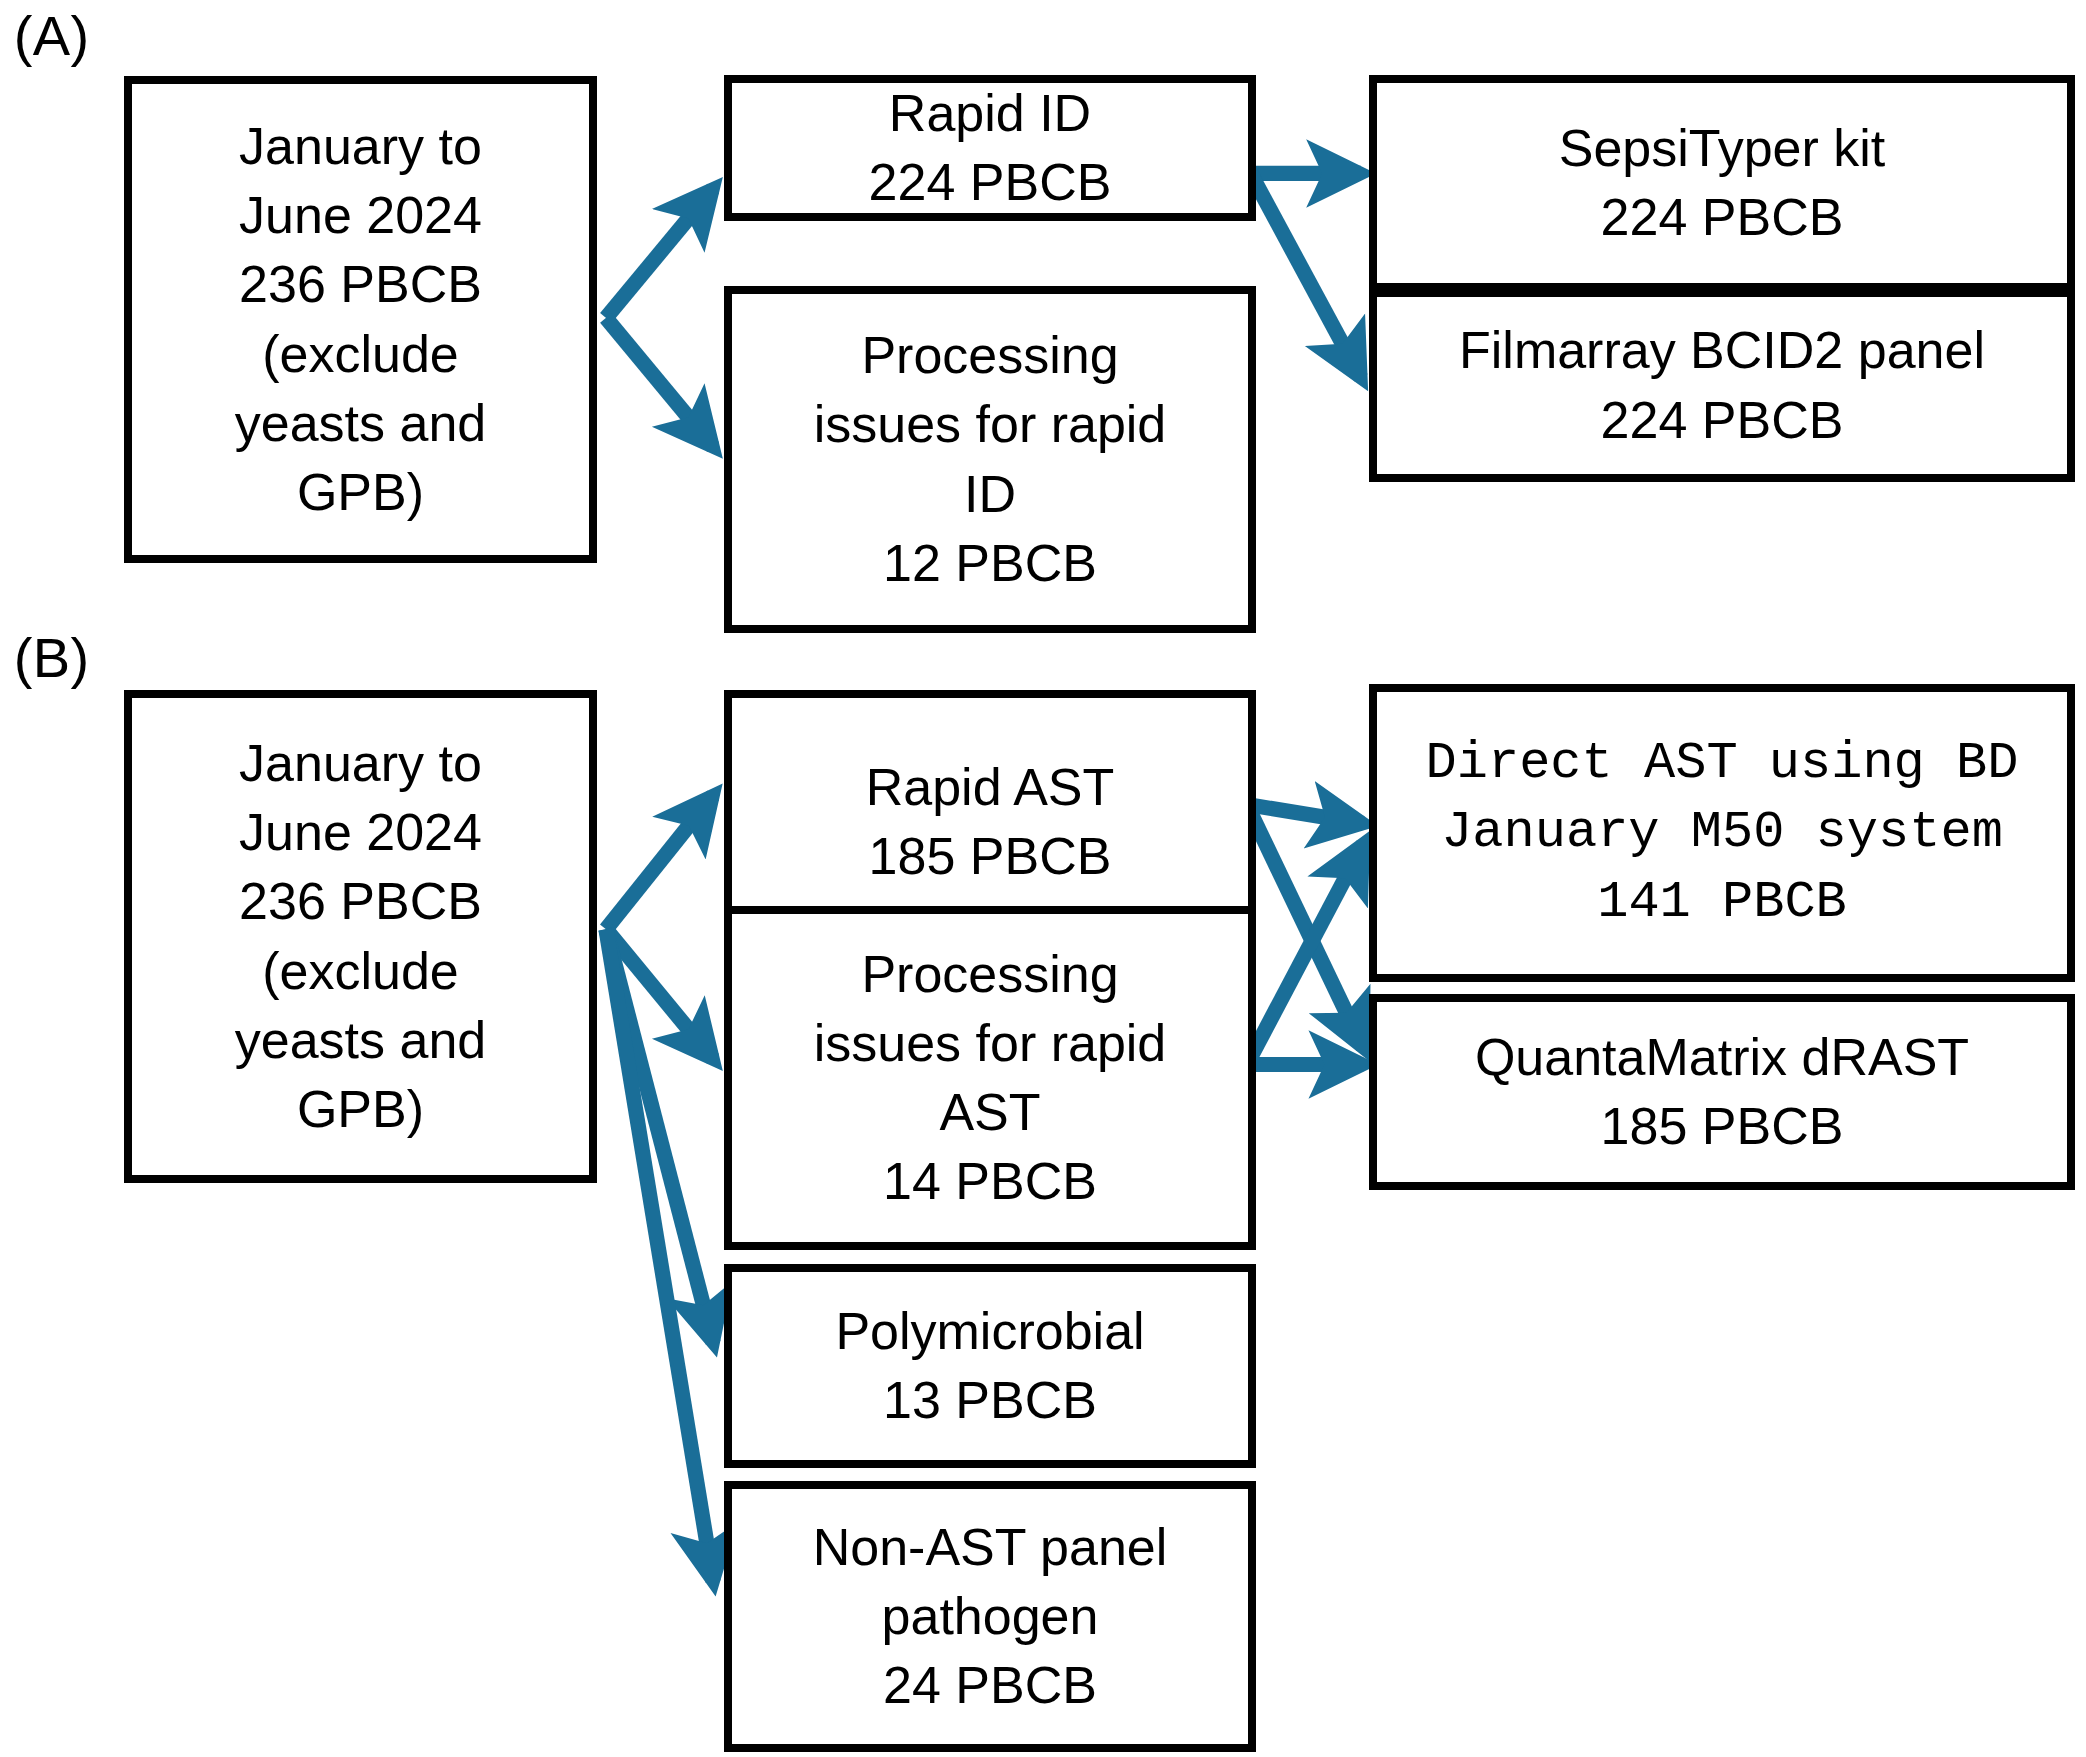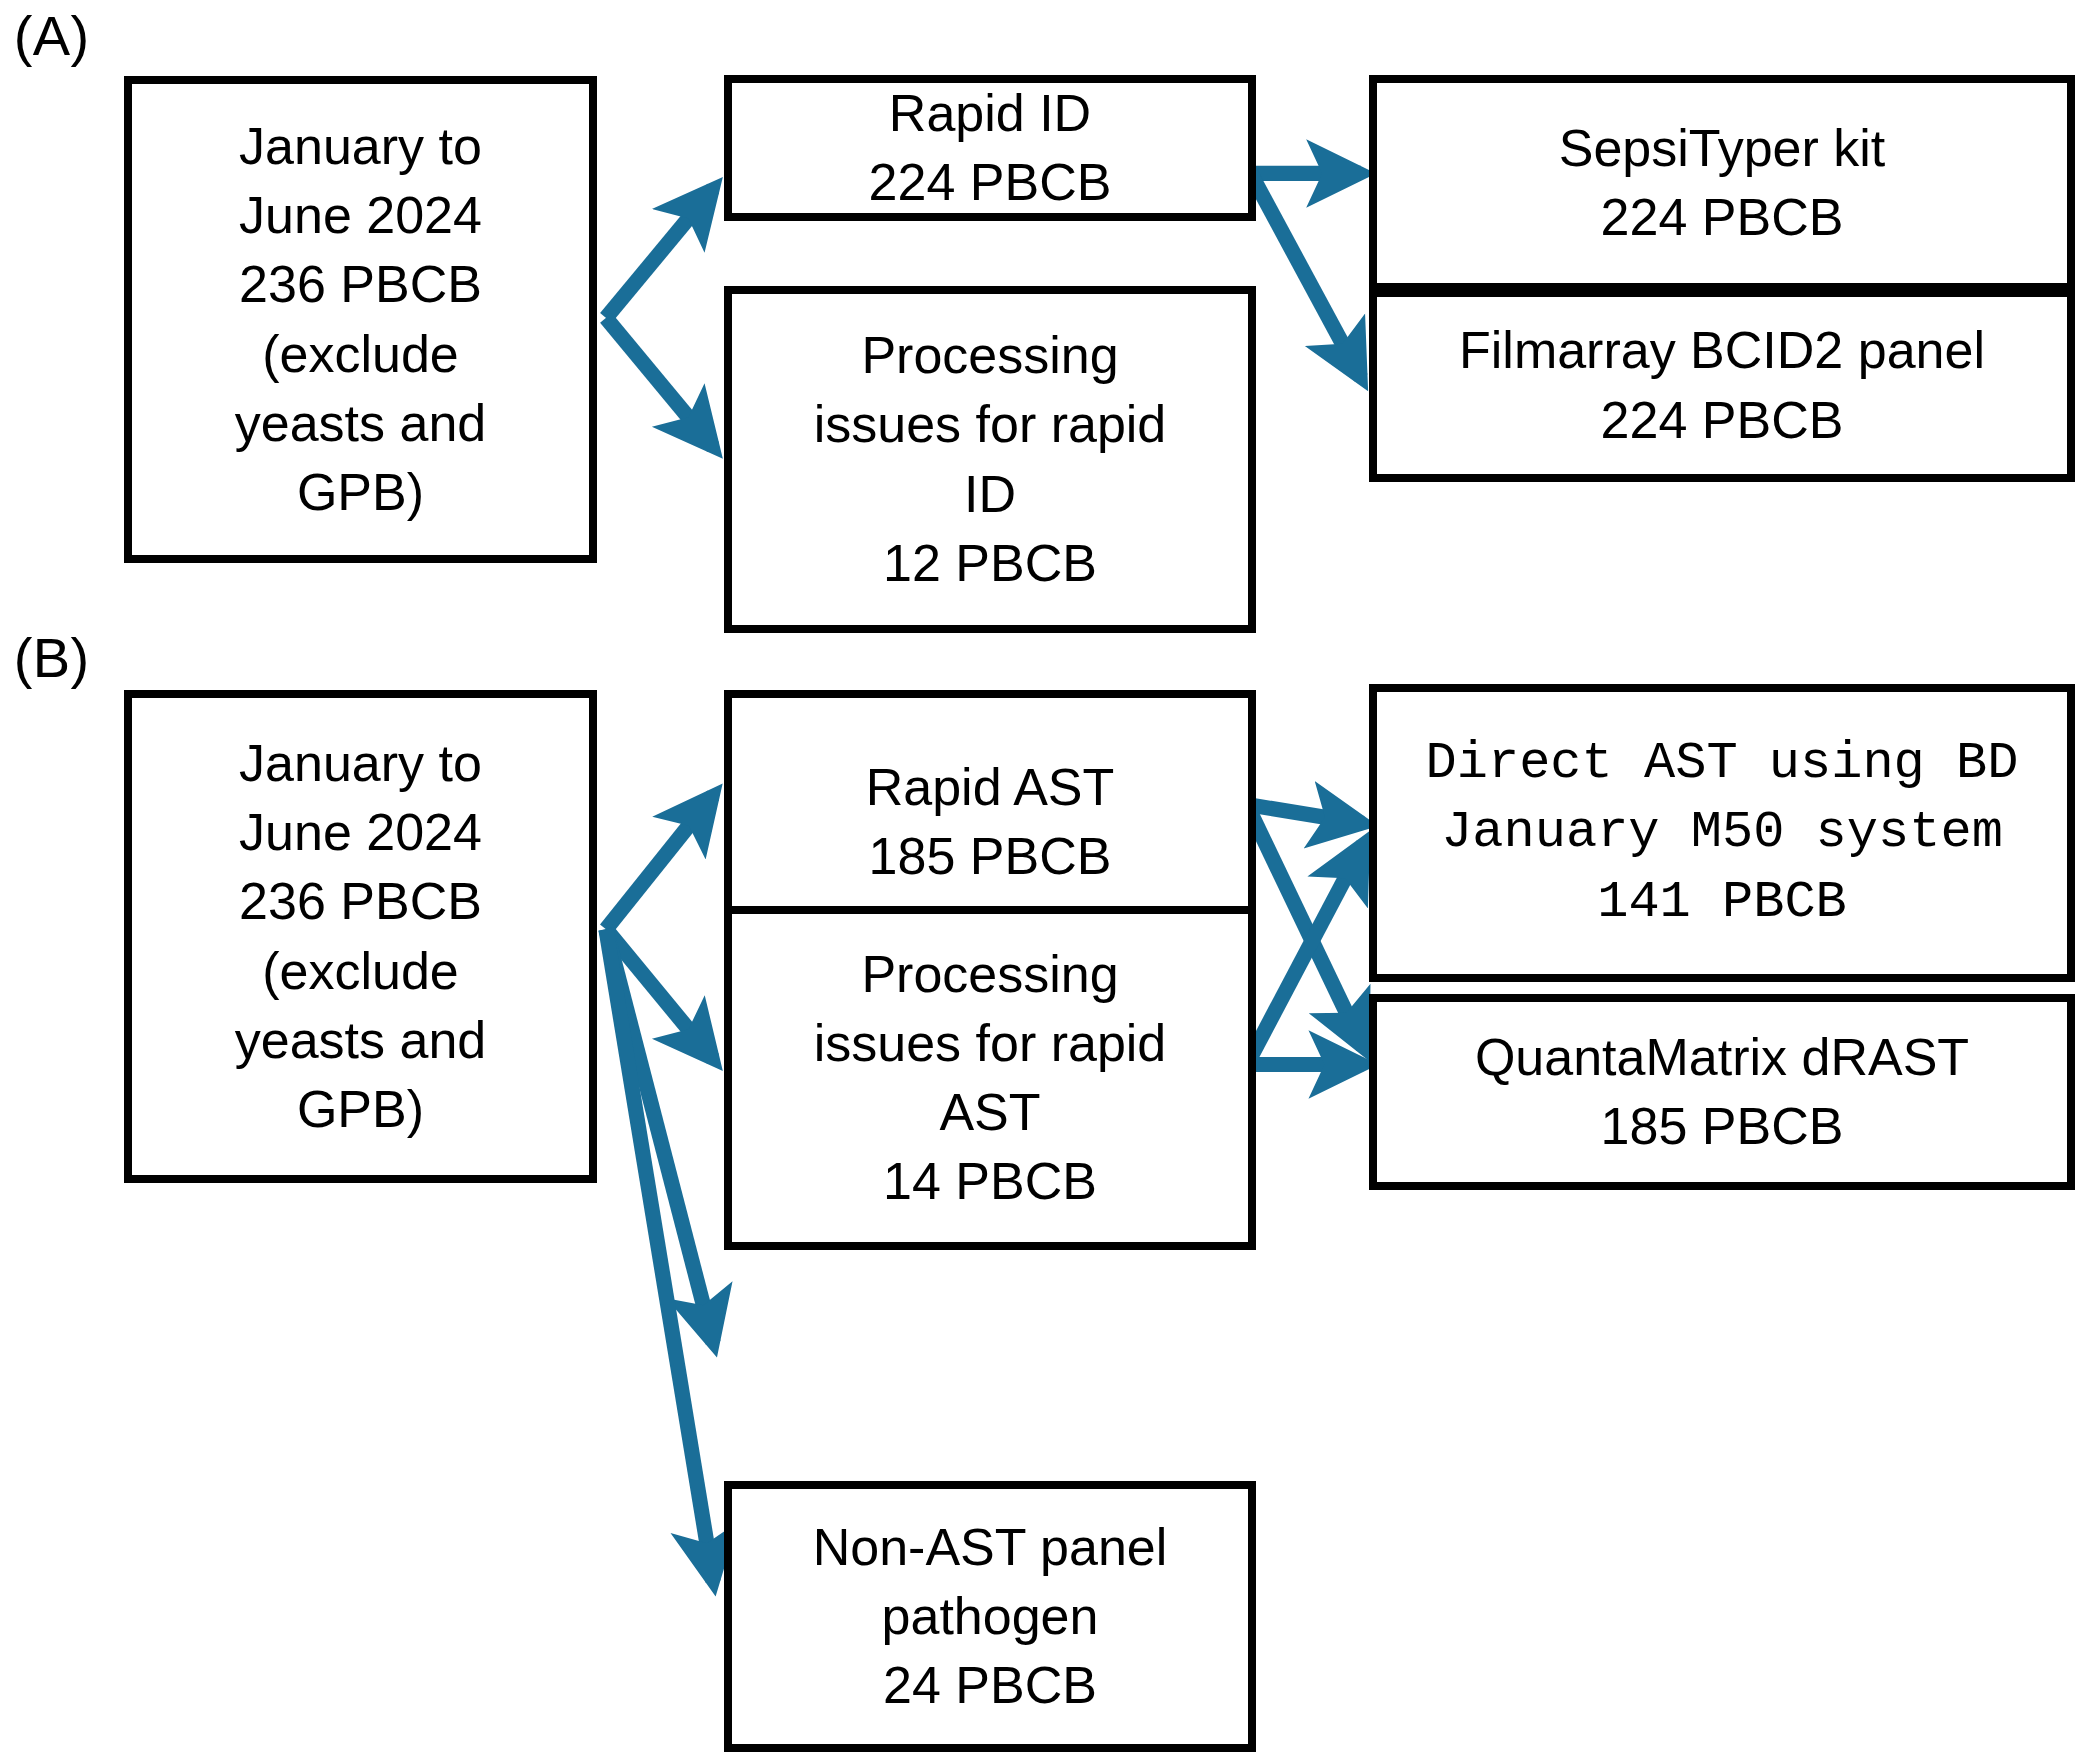--- a/index.html
+++ b/index.html
@@ -139,20 +139,24 @@
     <span class="line">185 PBCB</span>
   </div>
 
   <div class="fbox" style="left:724px; top:906px; width:532px; height:344px;">
     <span class="line">Processing</span>
     <span class="line">issues for rapid</span>
     <span class="line">AST</span>
     <span class="line">14 PBCB</span>
   </div>
 
+  <div class="fbox" style="left:724px; top:1264px; width:532px; height:204px;">
+    <span class="line">Polymicrobial</span>
+    <span class="line">13 PBCB</span>
+  </div>
 
   <div class="fbox" style="left:724px; top:1481px; width:532px; height:271px;">
     <span class="line">Non-AST panel</span>
     <span class="line">pathogen</span>
     <span class="line">24 PBCB</span>
   </div>
 
   <div class="fbox" style="left:1369px; top:684px; width:706px; height:298px;font-family:Liberation Mono, monospace;">
     <span class="line">Direct AST using BD</span>
     <span class="line">January M50 system</span>

